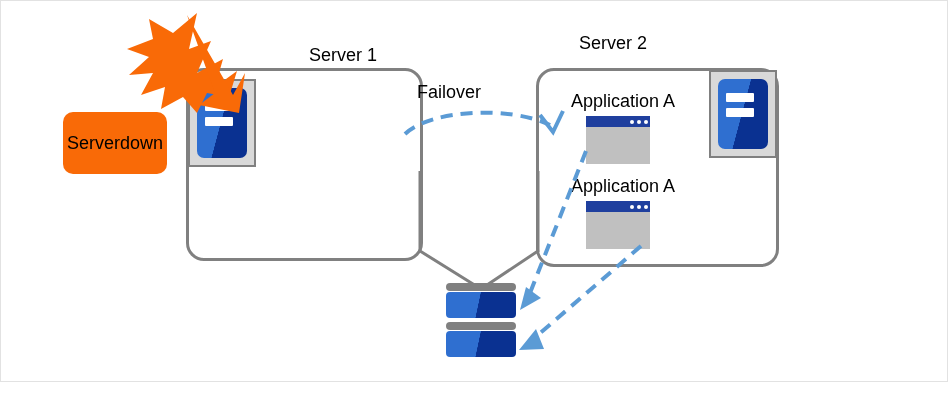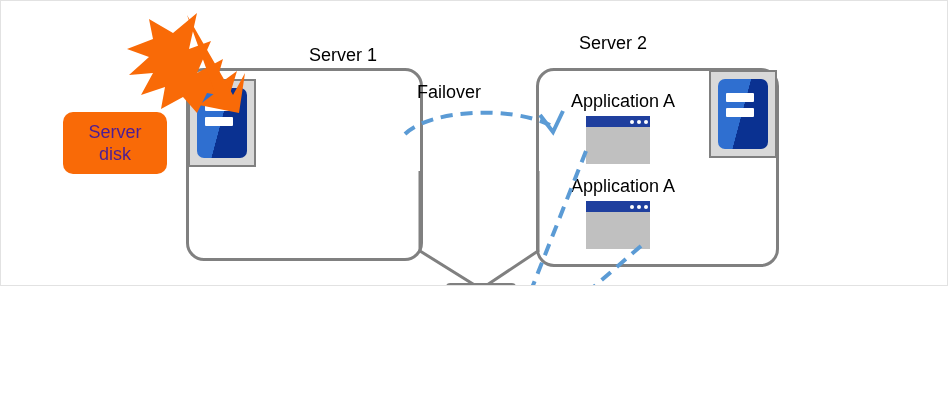--- a/index.html
+++ b/index.html
@@ -3,21 +3,21 @@
 <meta charset="utf-8">
 <style>
   html,body{margin:0;padding:0;background:#ffffff;}
   body{
     font-family:"Liberation Sans", sans-serif;
     -webkit-font-smoothing:antialiased;
   }
   #canvas{
     position:relative;
     width:948px;
-    height:286px;
+    height:382px;
     background:#ffffff;
     border:1px solid #e2e2e2;
     box-sizing:border-box;
     overflow:hidden;
   }
   .lbl{
     position:absolute;
     color:#000000;
     font-size:18px;
     line-height:20px;
@@ -97,26 +97,26 @@
     position:absolute;left:0;right:0;top:9px;height:26px;
     border-radius:4px;
     background:linear-gradient(102deg,#2f6fd0 0%,#2f6fd0 46%,#0a3191 46.5%,#0a3191 100%);
   }
 
   
   .callout{
     position:absolute;
     background:#f96a07;
     border-radius:10px;
-    color:#4c1d95;
+    color:#000000;
     font-size:18px;
     line-height:22px;
     text-align:center;
     display:flex;
-    flex-direction:column;
+    flex-direction:row;
     align-items:center;
     justify-content:center;
     z-index:8;
   }
   svg{position:absolute;left:0;top:0;overflow:visible;}
   #lines-svg{z-index:2;}
   #burst-svg{z-index:7;}
   #arrows-svg{z-index:9;}
 </style>
 </head>
@@ -142,21 +142,21 @@
 
   <svg id="burst-svg" width="948" height="401">
     <path d="M 196 12 L 188 48 L 210 40 L 196 72 L 222 58 L 214 86 L 236 70 L 228 96 L 206 92
              L 196 112 L 182 96 L 160 108 L 164 86 L 140 94 L 152 72 L 128 74 L 148 56 L 126 48
              L 152 38 L 148 18 L 172 32 Z" fill="#f96a07"></path>
     <path d="M 186 14 L 232 94 L 244 72 L 238 112 L 198 104 L 214 92 Z" fill="#f96a07"></path>
   </svg>
 
   <div class="callout" style="left:62px;top:111px;width:104px;height:62px;">
     <span>Server</span>
-    <span>disk</span>
+    <span>down</span>
   </div>
 
   <div class="lbl" style="left:578px;top:32px;">Server 2</div>
   <div class="server-box" style="left:535px;top:67px;width:243px;height:199px;"></div>
   <div class="srv-icon" style="left:708px;top:69px;">
     <div class="body">
       <div class="bar b1"></div>
       <div class="bar b2"></div>
     </div>
   </div>

